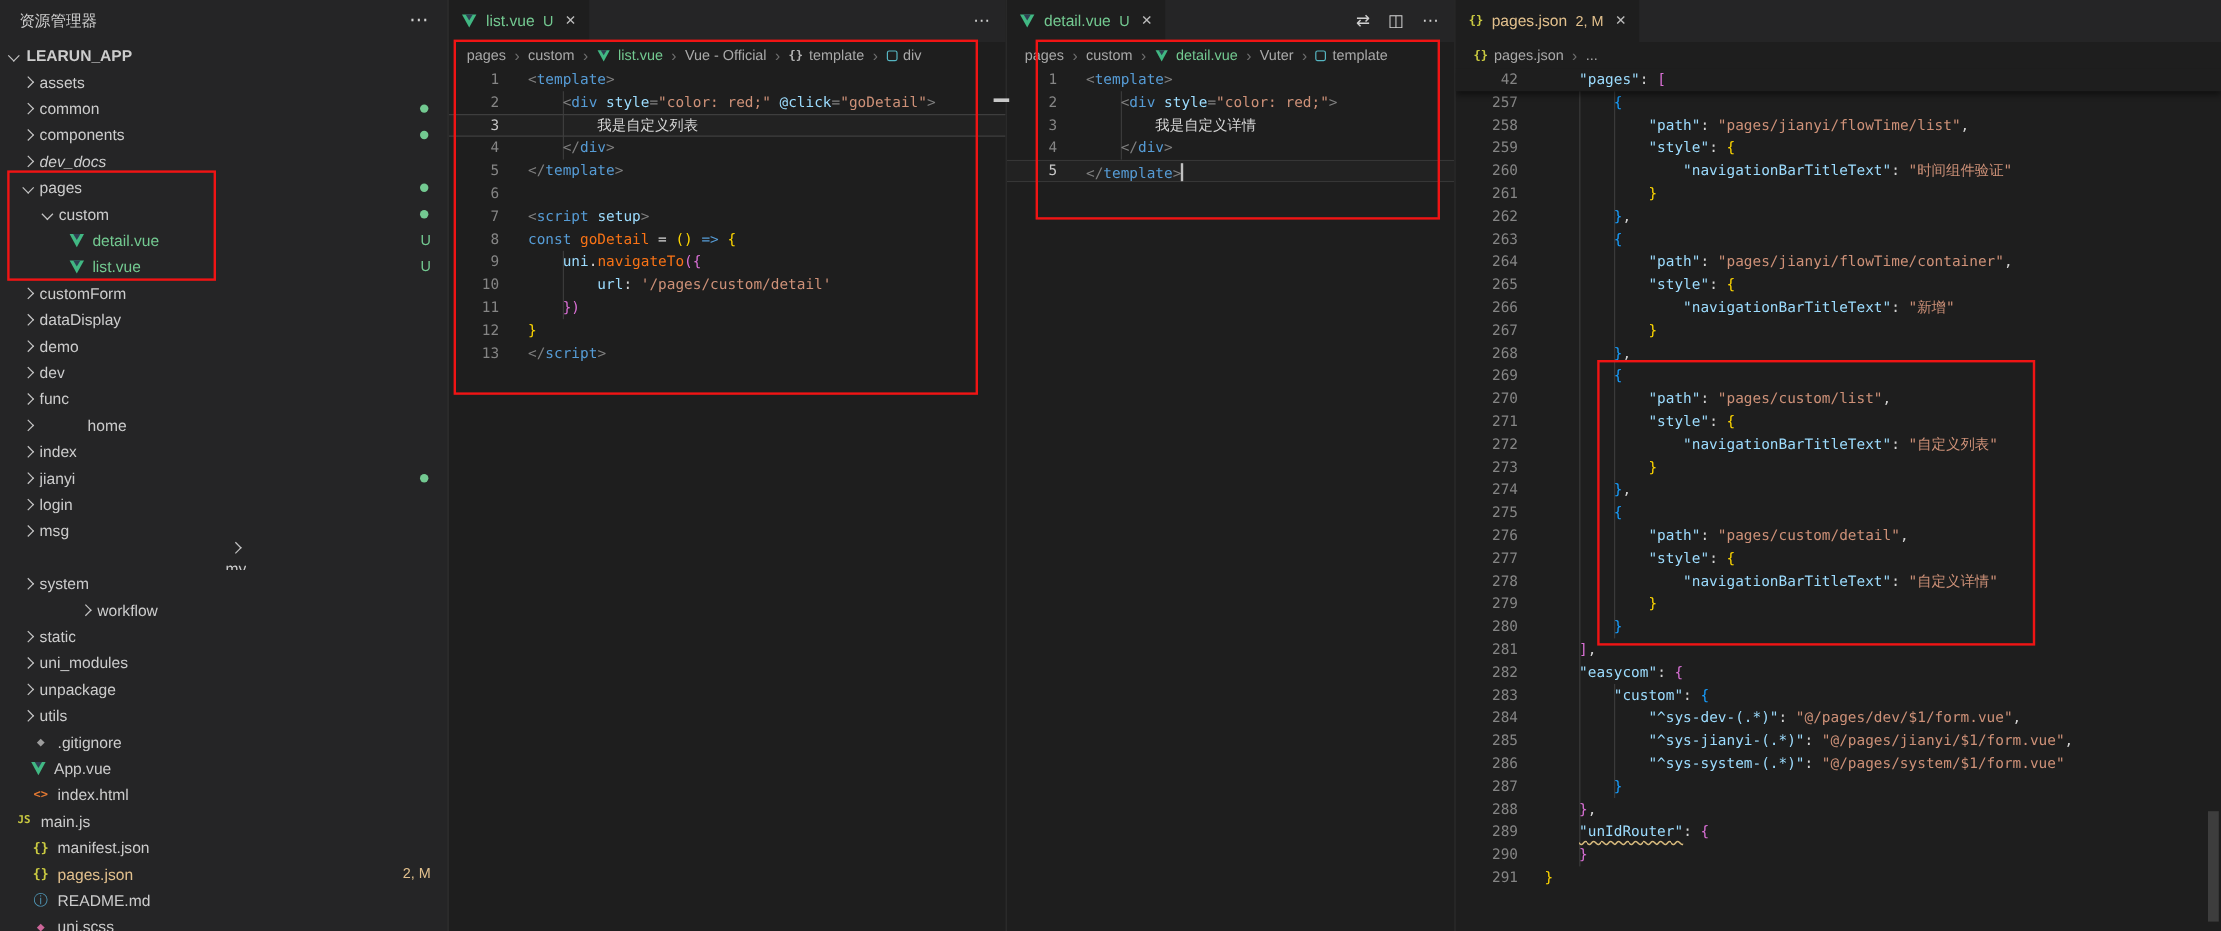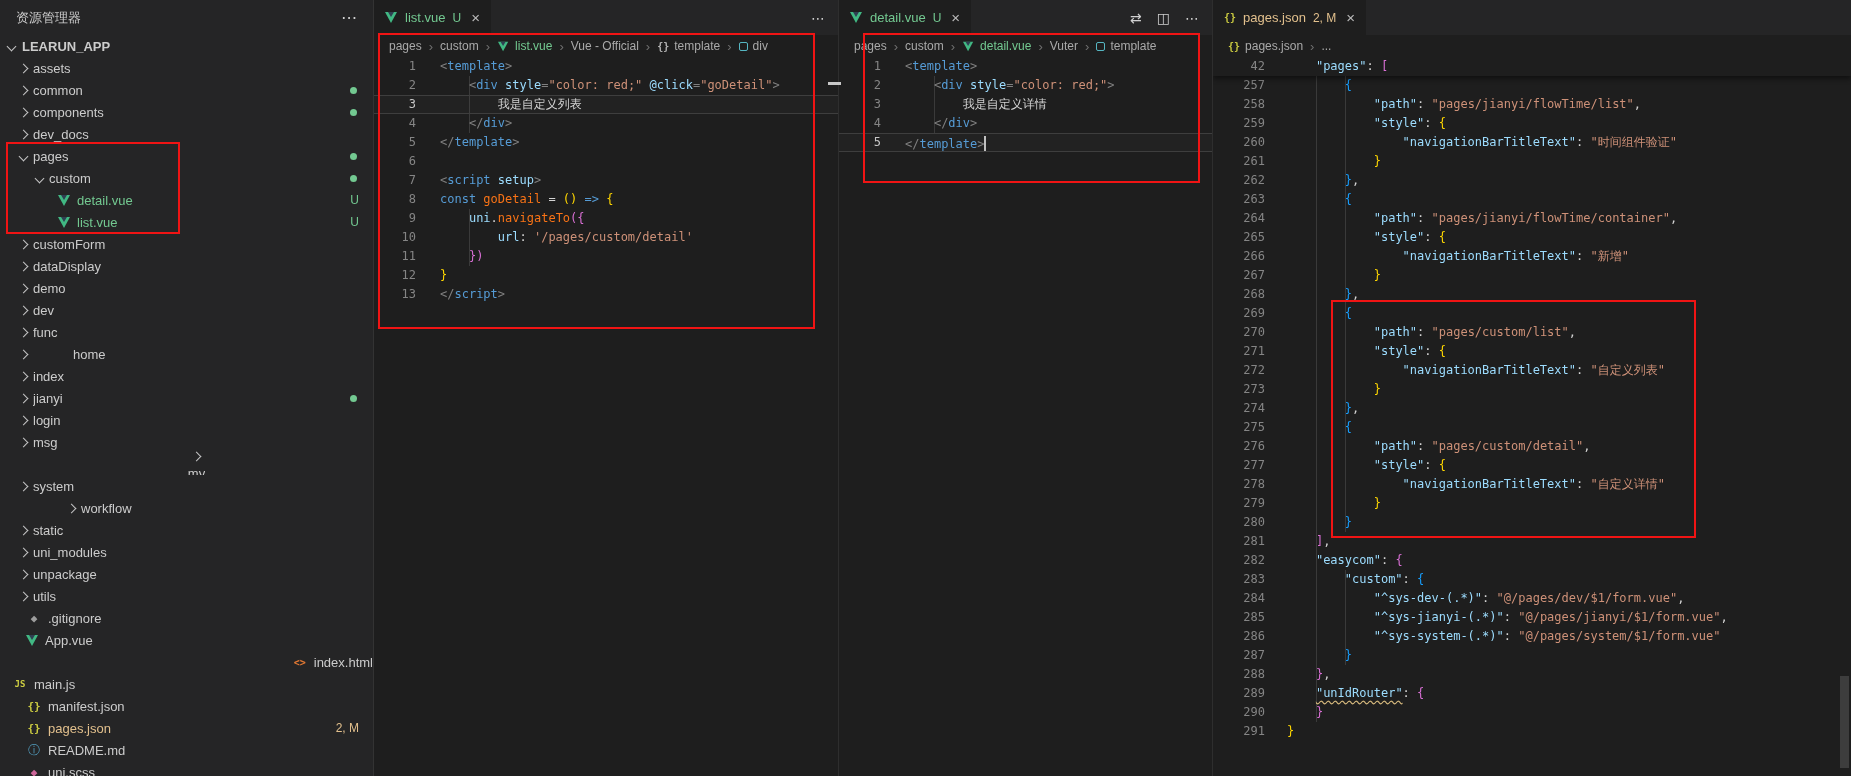--- a/index.html
+++ b/index.html
@@ -115,21 +115,21 @@
         <div class="trow" style="padding-left: 20px;">
           <span class="chev right"></span>
           <span class="tlabel">common</span>
           <span class="dot"></span>
         </div>
         <div class="trow" style="padding-left: 20px;">
           <span class="chev right"></span>
           <span class="tlabel">components</span>
           <span class="dot"></span>
         </div>
-        <div class="trow" style="padding-left: 20px;">
+        <div class="trow" style="padding-left: 20px; font-style: italic;">
           <span class="chev right"></span>
           <span class="tlabel">dev_docs</span>
         </div>
         <div class="trow" style="padding-left: 20px;">
           <span class="chev down"></span>
           <span class="tlabel">pages</span>
           <span class="dot"></span>
         </div>
         <div class="trow" style="padding-left: 36px;">
           <span class="chev down"></span>
@@ -216,21 +216,21 @@
           <span class="tlabel">utils</span>
         </div>
         <div class="trow" style="padding-left: 26px;">
           <span class="ficon icon-git"></span>
           <span class="tlabel">.gitignore</span>
         </div>
         <div class="trow" style="padding-left: 26px;">
           <span class="icon-vue"></span>
           <span class="tlabel">App.vue</span>
         </div>
-        <div class="trow" style="padding-left: 26px; justify-content: flex-end;">
+        <div class="trow" style="padding-left: 26px;">
           <span class="ficon icon-html"></span>
           <span class="tlabel">index.html</span>
         </div>
         <div class="trow" style="padding-left: 12px;">
           <span class="ficon icon-js"></span>
           <span class="tlabel">main.js</span>
         </div>
         <div class="trow" style="padding-left: 26px;">
           <span class="ficon icon-json-f"></span>
           <span class="tlabel">manifest.json</span>

